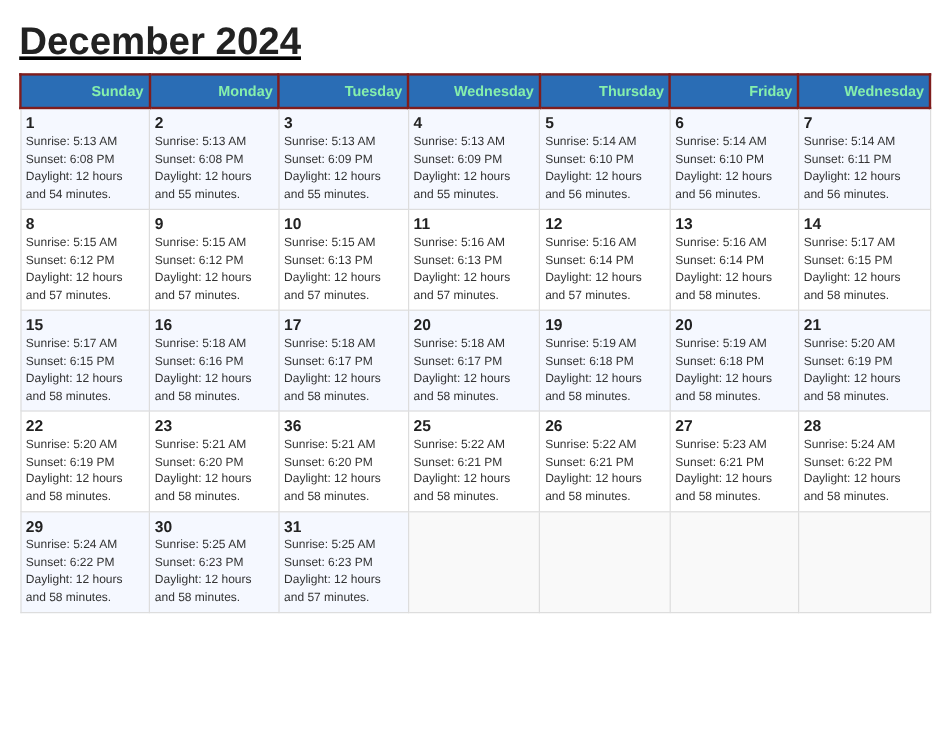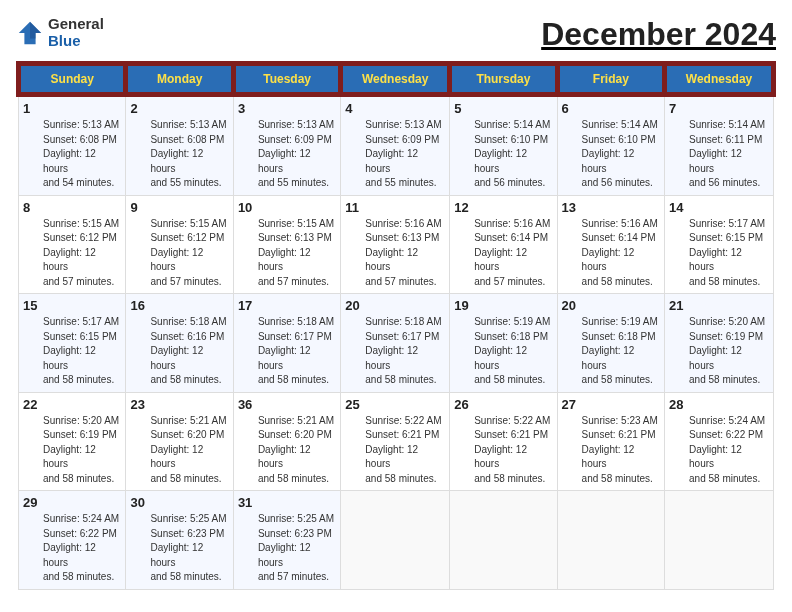--- a/index.html
+++ b/index.html
@@ -53,26 +53,26 @@
       font-size: 14px;
       color: #333;
     }
     .calendar-table {
       width: 100%;
       border-collapse: collapse;
       font-size: 10.5px;
     }
     .calendar-table thead tr th {
       background-color: #2a6db5;
-      color: #fde047;
-      text-align: center;
+      color: #86efac;
+      text-align: right;
       padding: 6px 4px;
       font-size: 12px;
       font-weight: bold;
-      border: 5px solid #7f1d1d;
+      border: 2px solid #7f1d1d;
     }
     .calendar-table tbody tr td {
       vertical-align: top;
       padding: 4px 4px;
       border: 1px solid #ddd;
       width: 113px;
       min-height: 70px;
     }
     .calendar-table tbody tr:nth-child(odd) td {
       background-color: #f5f8ff;
@@ -84,40 +84,29 @@
       font-size: 13px;
       font-weight: bold;
       color: #222;
       display: block;
       margin-bottom: 2px;
     }
     .day-info {
       color: #333;
       line-height: 1.45;
       font-size: 10px;
-      margin-left: 20px;
     }
     .empty-cell {
       background-color: #f9f9f9 !important;
     }
   </style>
 </head>
 <body>
 
 <div class="header-section">
-  <div class="logo">
-    <svg class="logo-icon" viewBox="0 0 40 40">
-      <polygon points="20,4 36,20 28,20 28,36 12,36 12,20 4,20" fill="#2a6db5"></polygon>
-      <polygon points="20,4 36,20 28,20 28,28 20,28" fill="#1a4a8a" opacity="0.5"></polygon>
-    </svg>
-    <div class="logo-text">
-      <span class="logo-general">General</span>
-      <span class="logo-blue">Blue</span>
-    </div>
-  </div>
   <div class="title-section">
     <div class="month-title">December 2024</div>
   </div>
 </div>
 
 <table class="calendar-table">
   <thead>
     <tr>
       <th>Sunday</th>
       <th>Monday</th>

